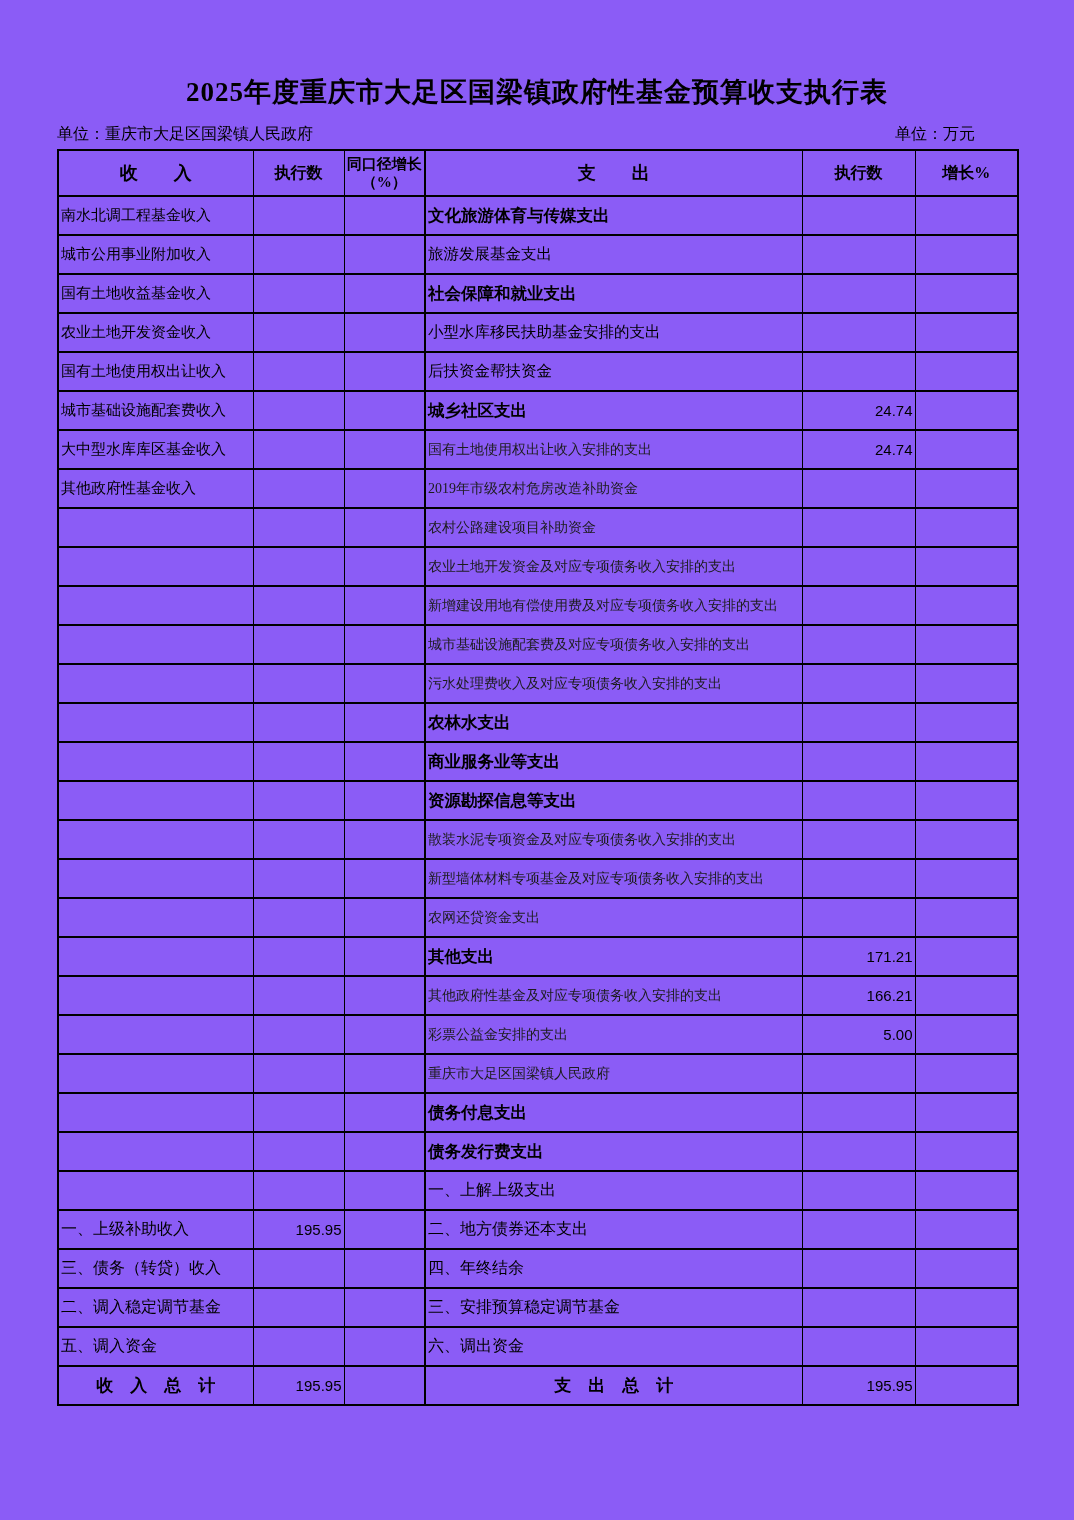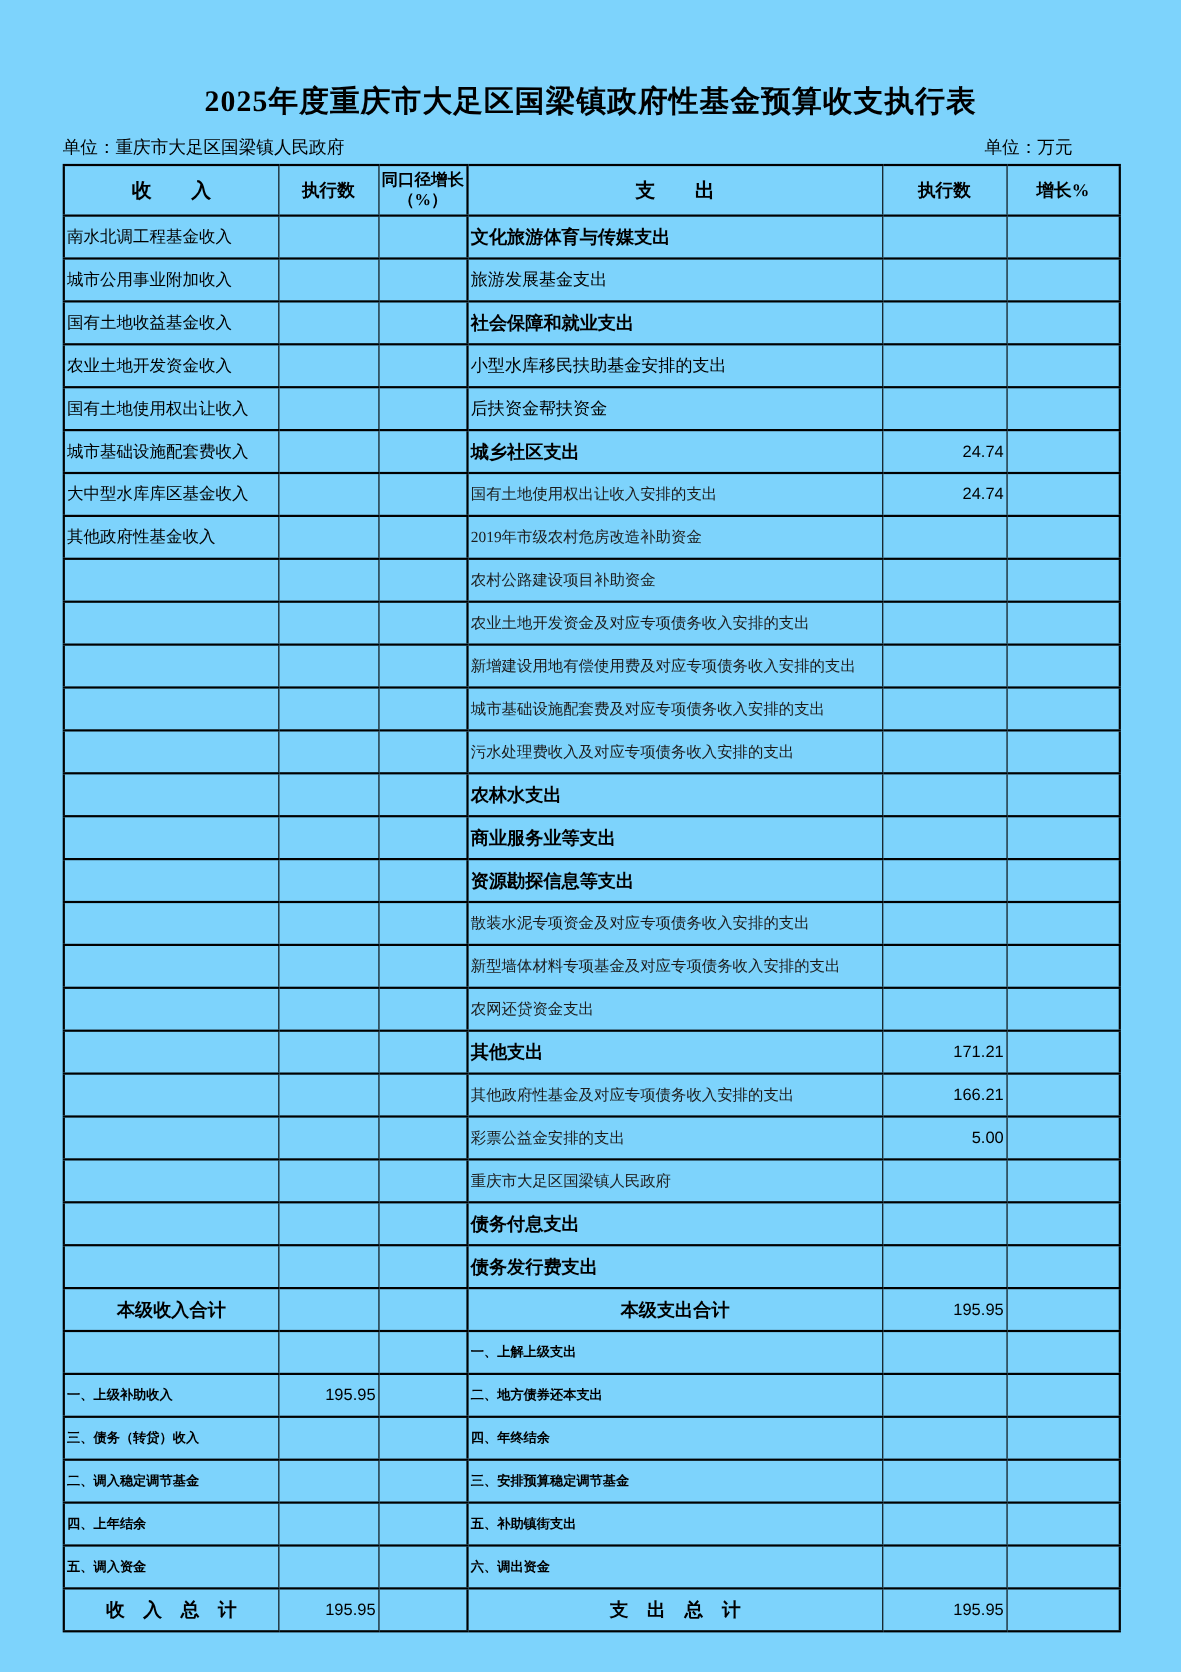--- a/index.html
+++ b/index.html
@@ -6,21 +6,21 @@
     margin: 0;
     padding: 0;
     background: #ffffff;
     font-family: "Liberation Serif", serif;
     color: #000000;
   }
   .page {
     position: relative;
     width: 1074px;
     height: 1520px;
-    background: #7dd3fc;
+    background: #8b5cf6;
     overflow: hidden;
   }
   .doc-title {
     margin: 76px 0 0 0;
     text-align: center;
     font-size: 27px;
     font-weight: bold;
     line-height: 1.2;
     letter-spacing: 1px;
   }
@@ -63,21 +63,21 @@
   .col-divider { border-left-width: 2px !important; }
   table.budget tbody td { height: 35px; }
   tr.row-grand td { height: 40px; }
 
   
   .lv-item  { font-size: 15px; padding-left: 4px; }
   .lv-cat   { font-size: 16.5px; font-weight: bold; padding-left: 3px; }
   .lv-sub1  { font-size: 15.5px; padding-left: 24px; }
   .lv-sub2  { font-size: 14px; padding-left: 28px; padding-right: 18px; color: #1c1c1c; }
   .lv-total { font-size: 16.5px; font-weight: bold; text-align: center; }
-  .lv-enum  { font-size: 12px; font-weight: bold; padding-left: 3px; }
+  .lv-enum  { font-size: 16px; font-weight: normal; padding-left: 3px; }
   .lv-grand { font-size: 17px; font-weight: bold; text-align: center; }
 
   .num {
     font-family: "Liberation Sans", sans-serif;
     font-size: 15px;
     text-align: right;
     padding-right: 3px;
   }
 </style>
 </head>
@@ -306,28 +306,20 @@
         </tr>
         <tr>
           <td class="lv-item"></td>
           <td class="num"></td>
           <td class="num"></td>
           <td class="lv-cat col-divider">债务发行费支出</td>
           <td class="num"></td>
           <td class="num"></td>
         </tr>
         <tr>
-          <td class="lv-total">本级收入合计</td>
-          <td class="num"></td>
-          <td class="num"></td>
-          <td class="lv-total col-divider">本级支出合计</td>
-          <td class="num">195.95</td>
-          <td class="num"></td>
-        </tr>
-        <tr>
           <td class="lv-item"></td>
           <td class="num"></td>
           <td class="num"></td>
           <td class="lv-enum col-divider">一、上解上级支出</td>
           <td class="num"></td>
           <td class="num"></td>
         </tr>
         <tr>
           <td class="lv-enum">一、上级补助收入</td>
           <td class="num">195.95</td>
@@ -342,28 +334,20 @@
           <td class="num"></td>
           <td class="lv-enum col-divider">四、年终结余</td>
           <td class="num"></td>
           <td class="num"></td>
         </tr>
         <tr>
           <td class="lv-enum">二、调入稳定调节基金</td>
           <td class="num"></td>
           <td class="num"></td>
           <td class="lv-enum col-divider">三、安排预算稳定调节基金</td>
-          <td class="num"></td>
-          <td class="num"></td>
-        </tr>
-        <tr>
-          <td class="lv-enum">四、上年结余</td>
-          <td class="num"></td>
-          <td class="num"></td>
-          <td class="lv-enum col-divider">五、补助镇街支出</td>
           <td class="num"></td>
           <td class="num"></td>
         </tr>
         <tr>
           <td class="lv-enum">五、调入资金</td>
           <td class="num"></td>
           <td class="num"></td>
           <td class="lv-enum col-divider">六、调出资金</td>
           <td class="num"></td>
           <td class="num"></td>

